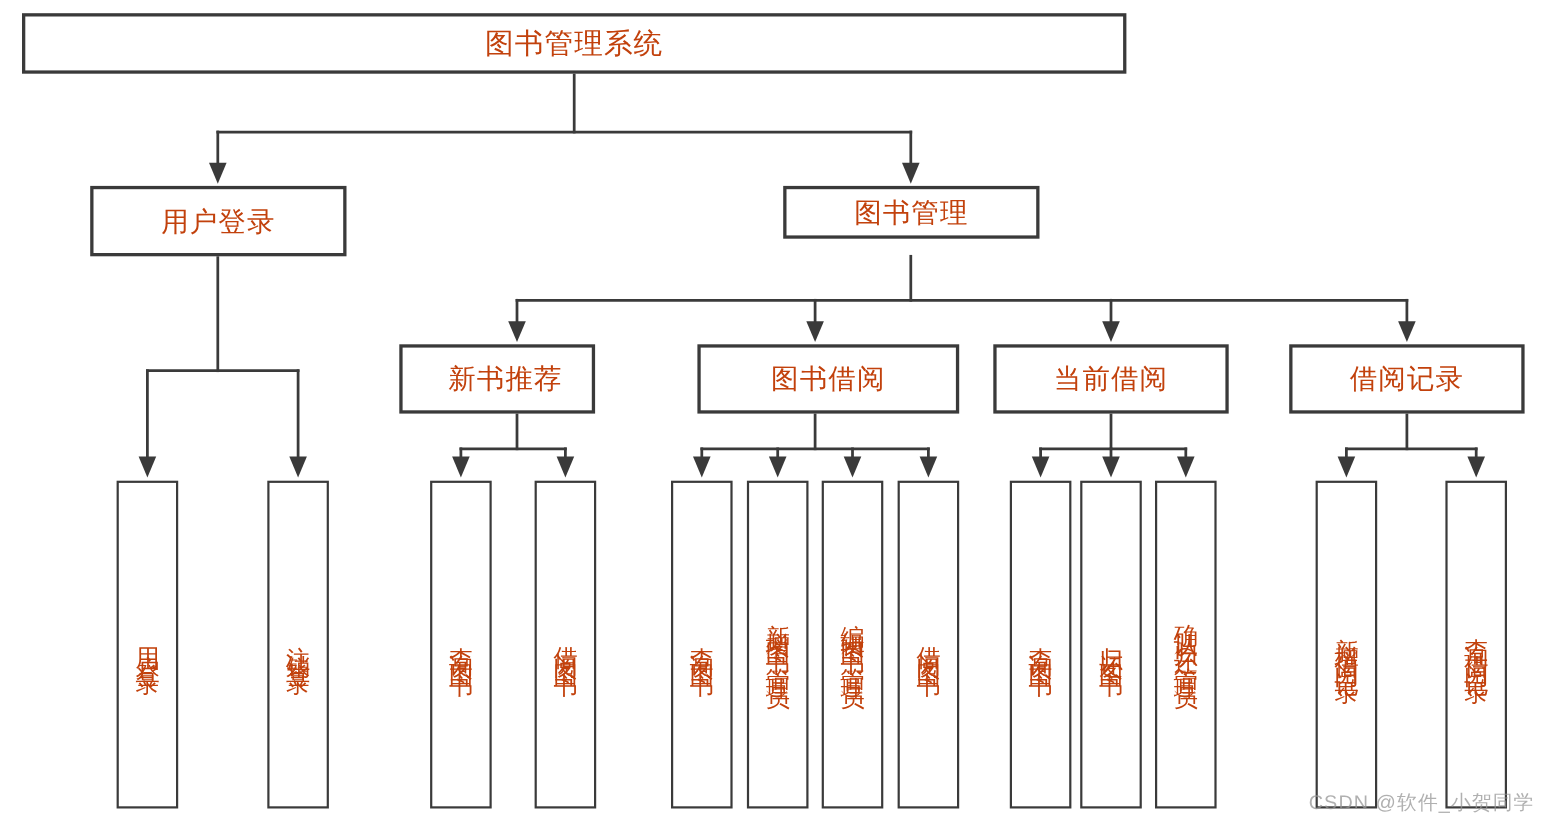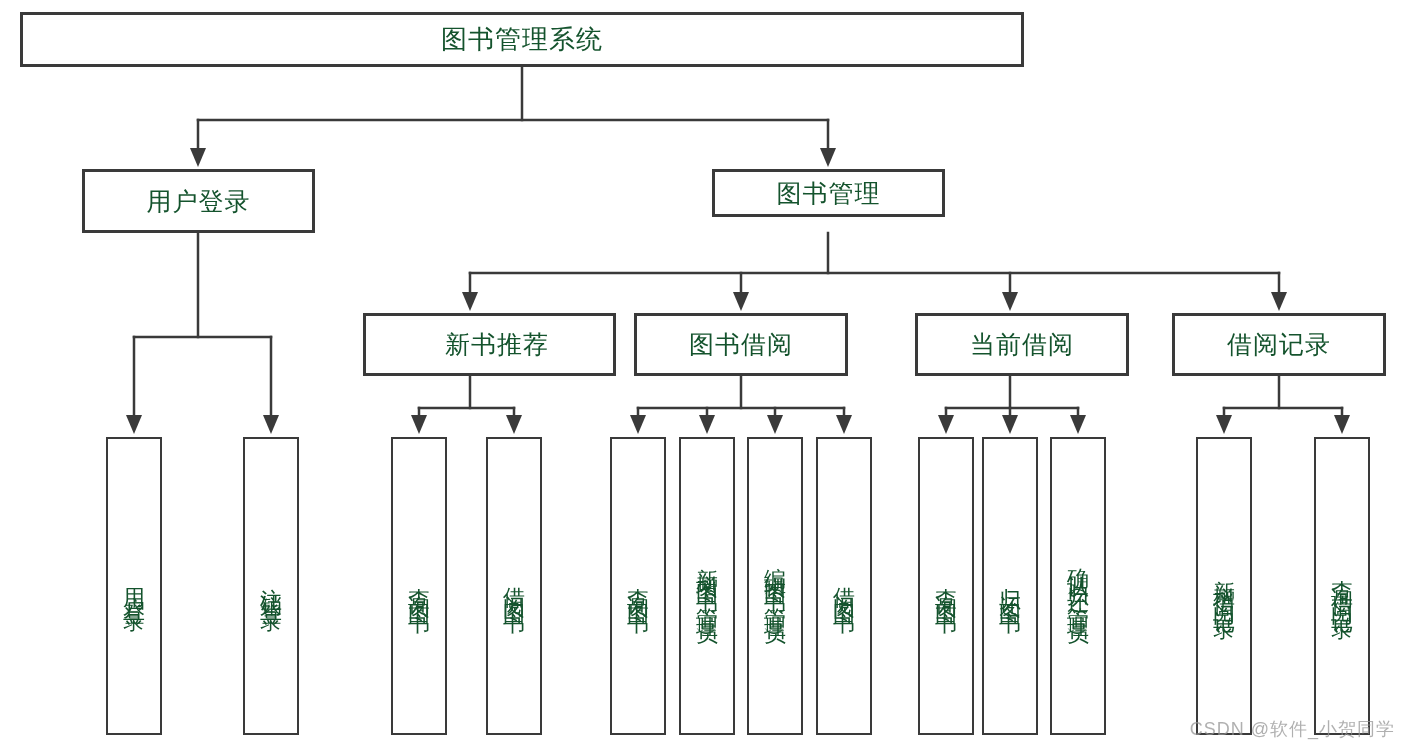--- a/index.html
+++ b/index.html
@@ -19,21 +19,21 @@
   }
   .box {
     position: absolute;
     box-sizing: border-box;
     background: #ffffff;
     border: 3px solid #3a3a3a;
     display: flex;
     align-items: center;
     justify-content: center;
     z-index: 1;
-    color: #14532d;
+    color: #c2410c;
     text-align: right;
   }
   .h-label {
     display: block;
     font-size: 25px;
     letter-spacing: 1px;
     white-space: nowrap;
   }
   .root-label { font-size: 26px; }
   .leaf-box { border-width: 2.5px; }
@@ -130,27 +130,27 @@
     <span class="h-label root-label">图书管理系统</span>
   </div>
 
   <div class="box" style="left:82px; top:169px; width:233px; height:64px;">
     <span class="h-label">用户登录</span>
   </div>
   <div class="box" style="left:712px; top:169px; width:233px; height:48px;">
     <span class="h-label">图书管理</span>
   </div>
 
-  <div class="box" style="left:363px; top:313px; width:253px; height:63px;padding-left:15px;">
+  <div class="box" style="left:363px; top:313px; width:178px; height:63px;padding-left:15px;">
     <span class="h-label">新书推荐</span>
   </div>
-  <div class="box" style="left:634px; top:313px; width:214px; height:63px;">
+  <div class="box" style="left:634px; top:313px; width:238px; height:63px;">
     <span class="h-label">图书借阅</span>
   </div>
-  <div class="box" style="left:903px; top:313px; width:214px; height:63px;margin-left:12px;">
+  <div class="box" style="left:903px; top:313px; width:214px; height:63px;">
     <span class="h-label">当前借阅</span>
   </div>
   <div class="box" style="left:1172px; top:313px; width:214px; height:63px;">
     <span class="h-label">借阅记录</span>
   </div>
 
   <div class="box leaf-box" style="left:106px; top:437px; width:56px; height:298px;">
     <span class="v-label">用户登录</span>
   </div>
   <div class="box leaf-box" style="left:243px; top:437px; width:56px; height:298px;">

